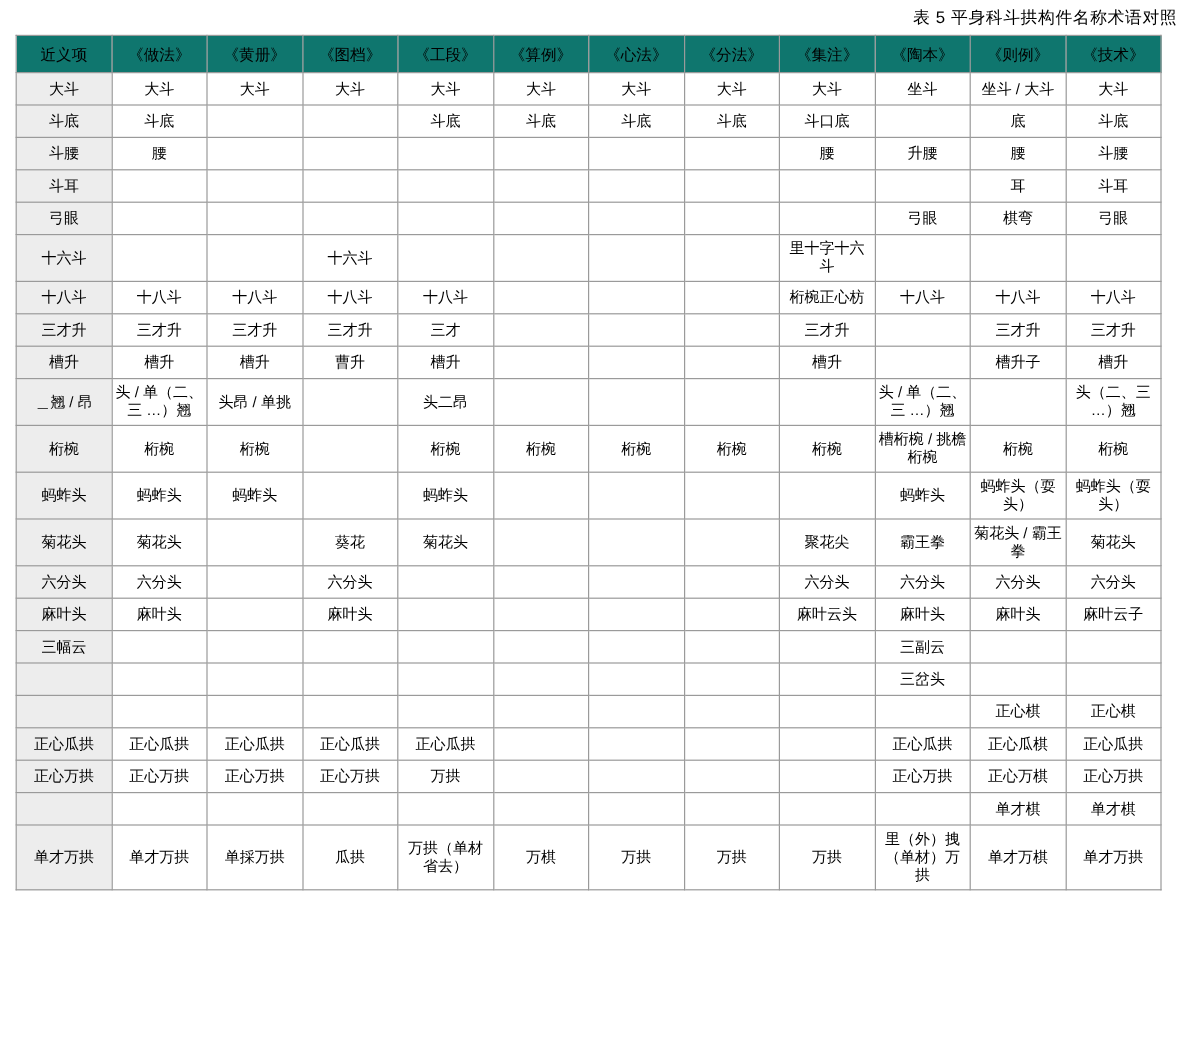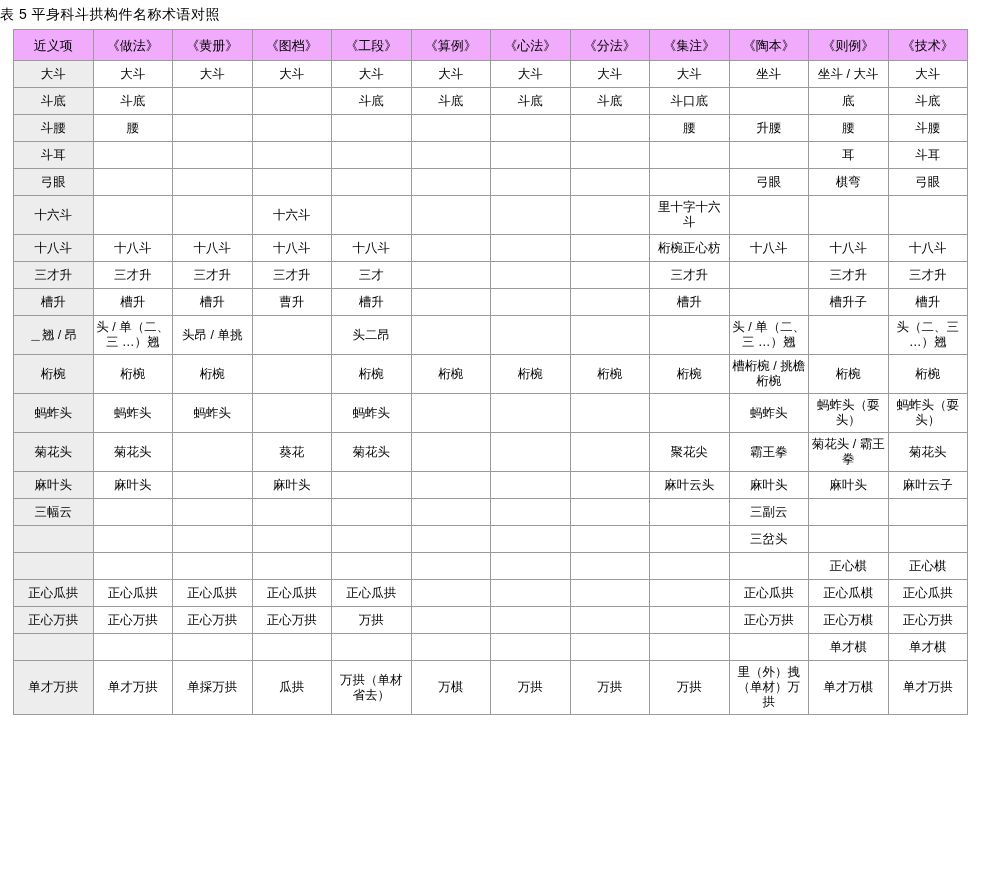--- a/index.html
+++ b/index.html
@@ -14,21 +14,21 @@
     color: #000000;
     overflow: hidden;
   }
   #page {
     width: 981px;
     height: 874px;
     position: relative;
     box-sizing: border-box;
   }
   .table-caption {
-    text-align: left;
+    text-align: right;
     font-size: 14px;
     line-height: 18px;
     padding: 5px 0 6px 0;
     letter-spacing: 0.5px;
   }
   table.term-table {
     border-collapse: collapse;
     table-layout: fixed;
     width: 955px;
     margin: 0 auto;
@@ -38,21 +38,21 @@
   table.term-table td {
     border: 1px solid #9a9a9a;
     text-align: center;
     vertical-align: middle;
     padding: 4px 2px;
     line-height: 15px;
     word-break: break-all;
     height: 18px;
   }
   table.term-table thead th {
-    background: #f0abfc;
+    background: #0f766e;
     font-weight: normal;
     font-size: 13px;
     padding: 6px 2px;
   }
   table.term-table tbody td:first-child {
     background: #ededed;
   }
   table.term-table tbody tr td {
     background: #ffffff;
   }
@@ -259,20 +259,34 @@
           <td>菊花头</td>
           <td></td>
           <td></td>
           <td></td>
           <td>聚花尖</td>
           <td>霸王拳</td>
           <td>菊花头 / 霸王拳</td>
           <td>菊花头</td>
         </tr>
         <tr>
+          <td class="col0">六分头</td>
+          <td>六分头</td>
+          <td></td>
+          <td>六分头</td>
+          <td></td>
+          <td></td>
+          <td></td>
+          <td></td>
+          <td>六分头</td>
+          <td>六分头</td>
+          <td>六分头</td>
+          <td>六分头</td>
+        </tr>
+        <tr>
           <td class="col0">麻叶头</td>
           <td>麻叶头</td>
           <td></td>
           <td>麻叶头</td>
           <td></td>
           <td></td>
           <td></td>
           <td></td>
           <td>麻叶云头</td>
           <td>麻叶头</td>

